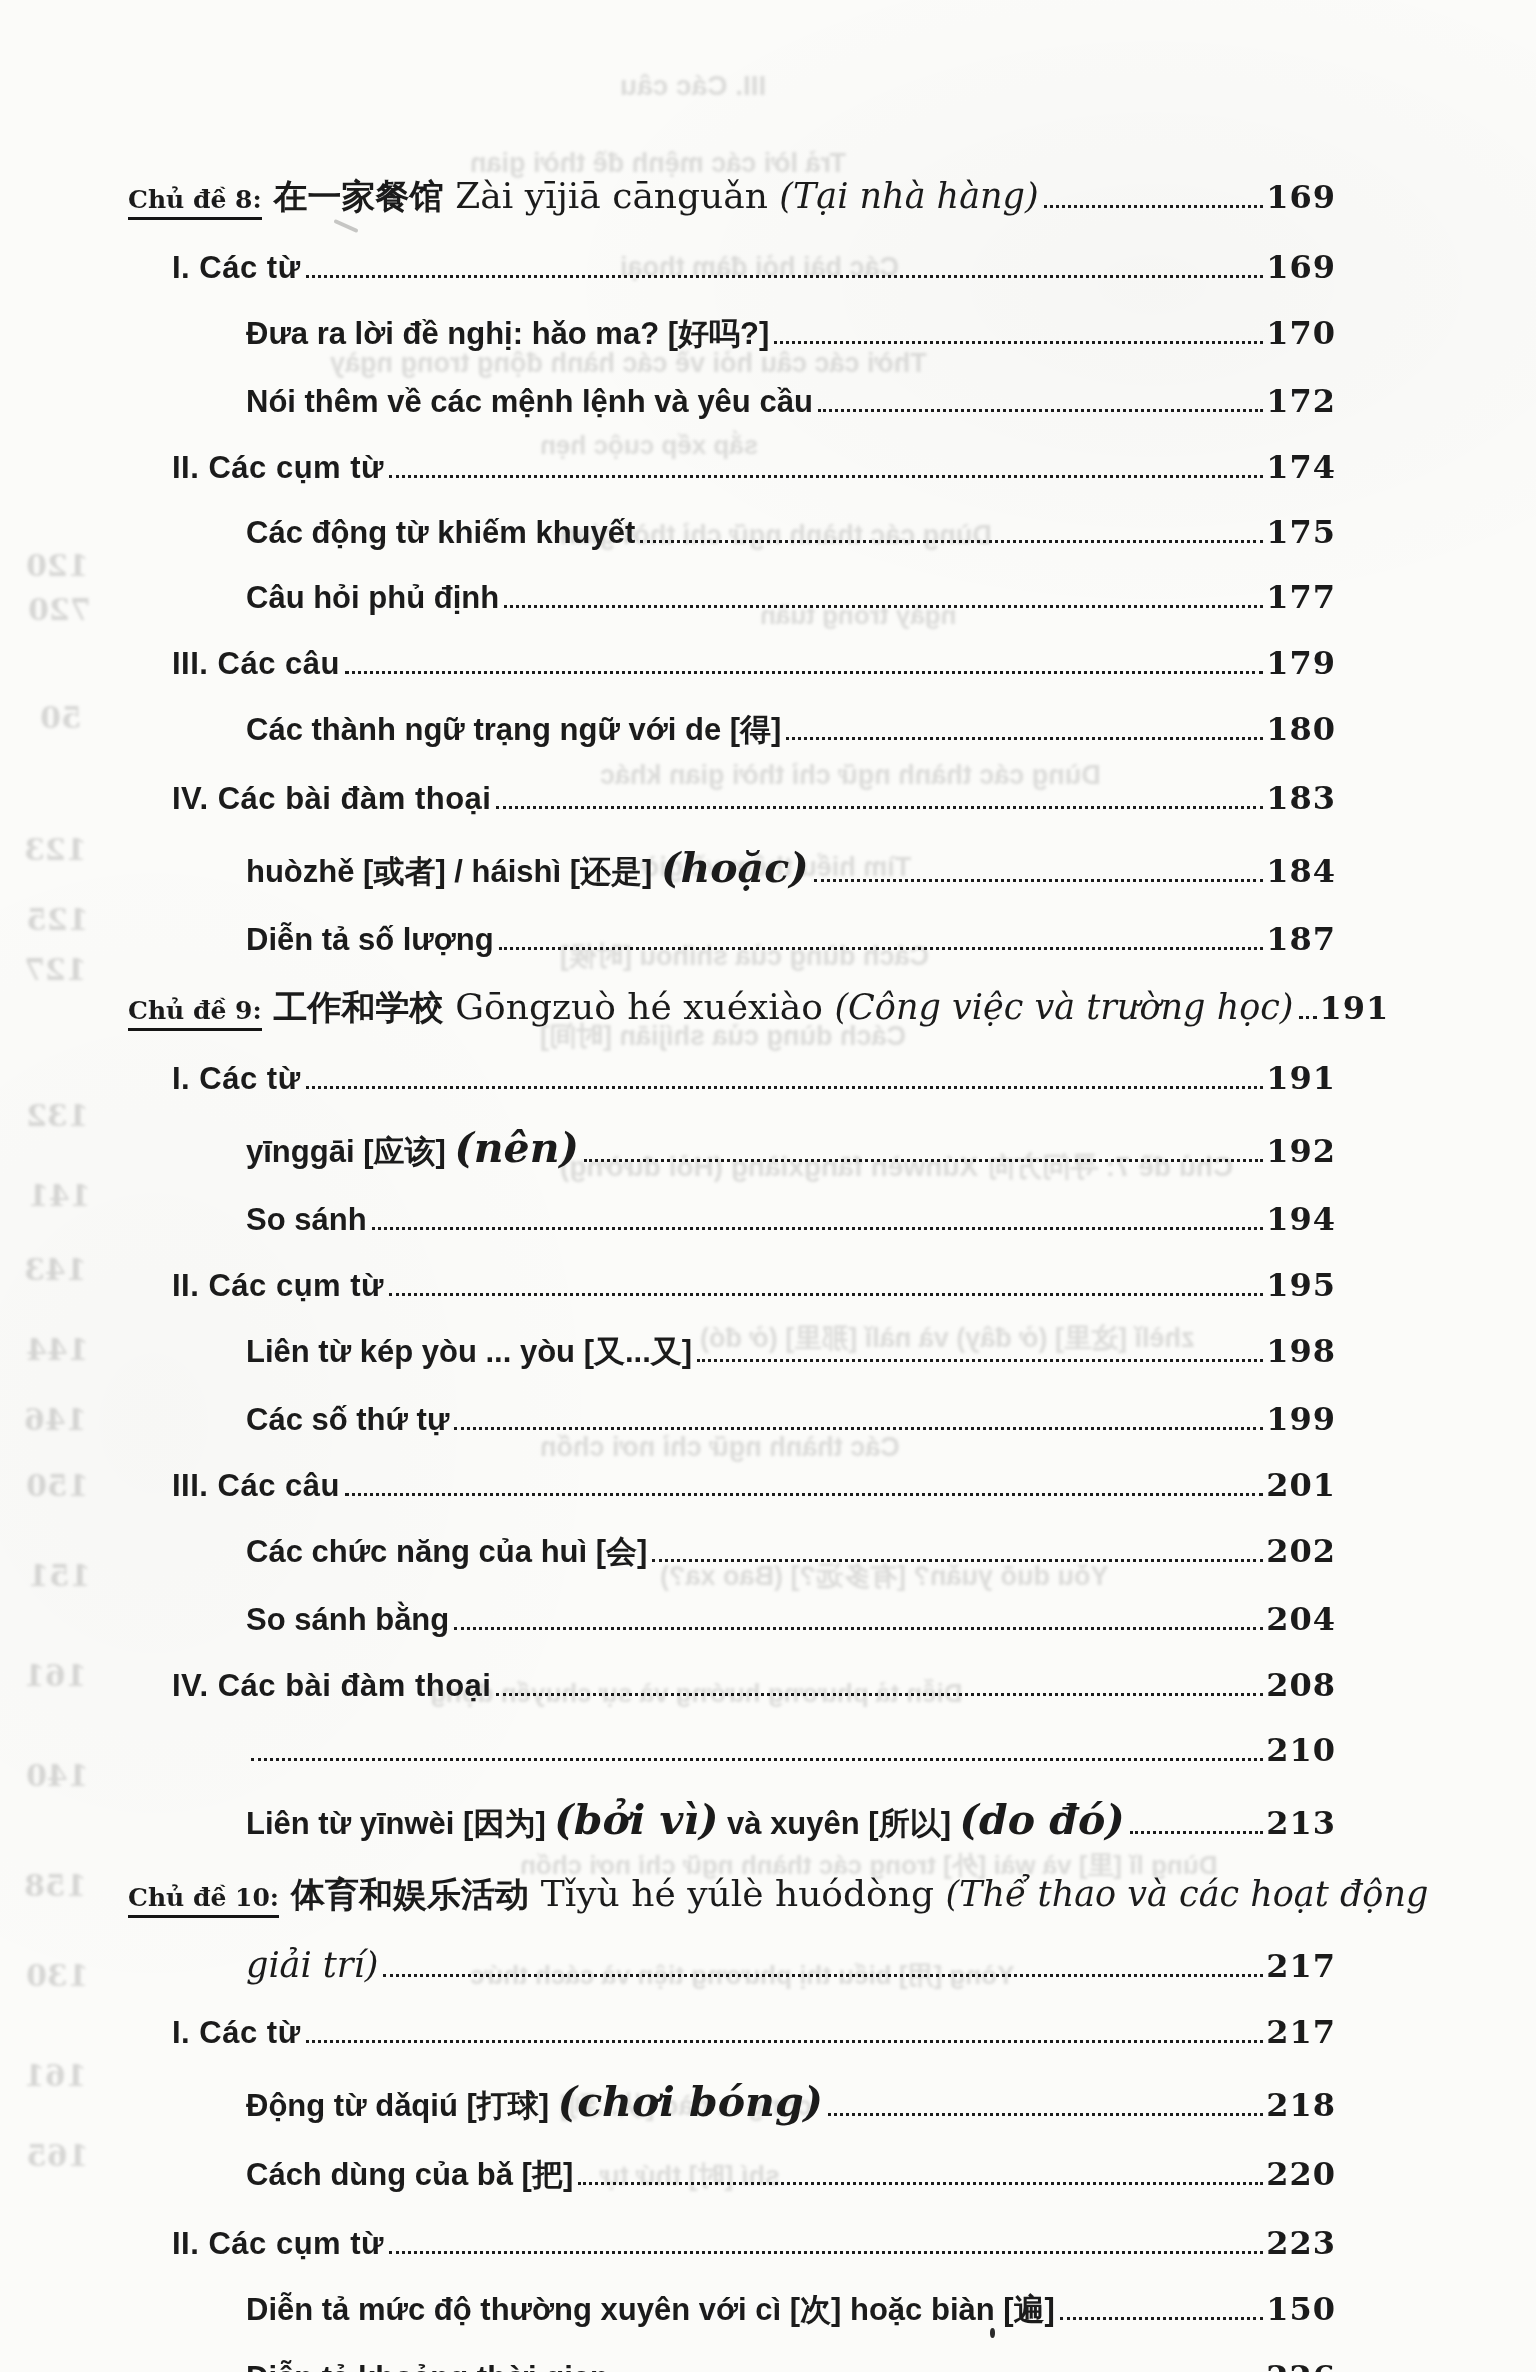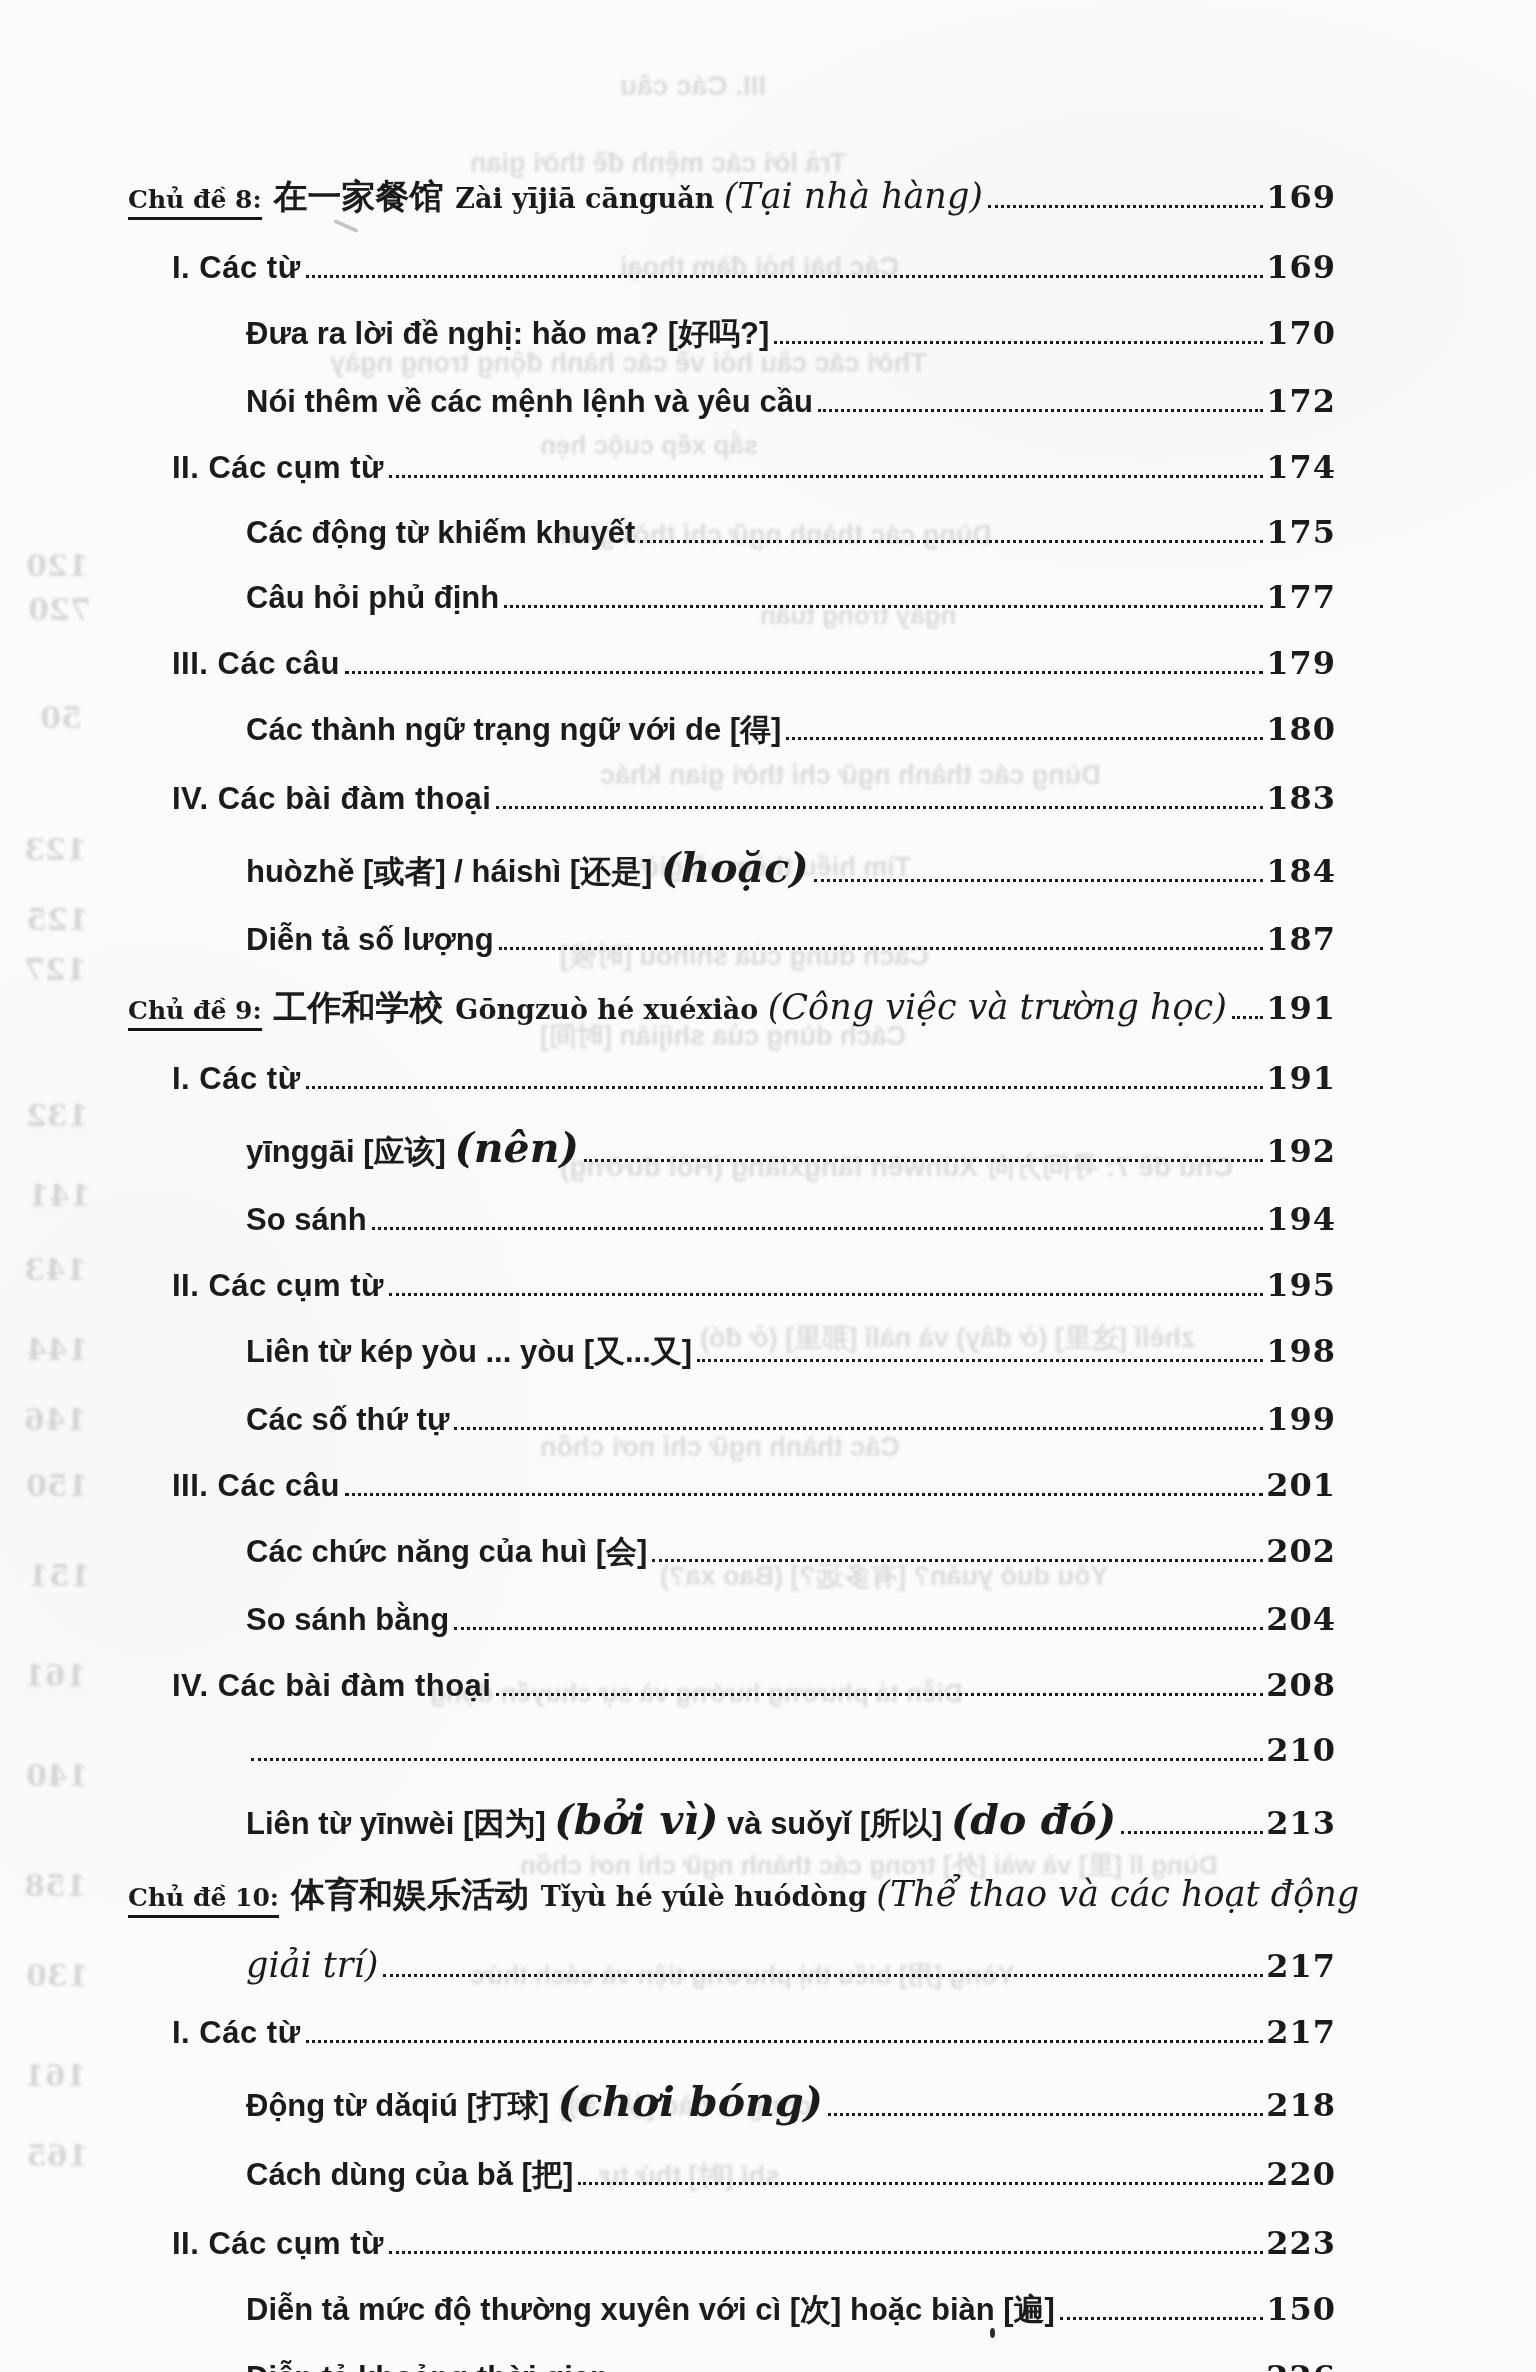--- a/index.html
+++ b/index.html
@@ -55,21 +55,21 @@
   }
   
   .s-cu{
     font-family:"DejaVu Serif", serif;font-weight:700;font-size:25px;
     border-bottom:3px solid #151515;padding-bottom:3px;
   }
   .s-ch{
     font-family:"DejaVu Sans", sans-serif;font-weight:700;font-size:34px;
   }
   .s-cp{
-    font-family:"DejaVu Serif", serif;font-weight:700;font-size:27px;
+    font-family:"DejaVu Serif", serif;font-weight:400;font-size:36px;
   }
   .s-ci{
     font-family:"DejaVu Serif", serif;font-style:italic;font-weight:500;font-size:35px;
   }
   .k-l1 .txt{
     font-family:"DejaVu Sans", sans-serif;font-weight:700;font-size:33px;letter-spacing:.5px;
   }
   .s-t{
     font-family:"Liberation Sans", sans-serif;font-weight:700;font-size:31px;
   }
@@ -239,21 +239,21 @@
     <div class="row k-l1">
       <span class="txt"><span class="s-t">IV. Các bài đàm thoại</span></span>
       <span class="lead"></span>
       <span class="pg">208</span>
     </div>
     <div class="row k-l2">
       <span class="lead"></span>
       <span class="pg">210</span>
     </div>
     <div class="row k-l2">
-      <span class="txt"><span class="s-t">Liên từ yīnwèi [因为] </span><span class="s-i">(bởi vì)</span><span class="s-t"> và suǒyǐ [所以] </span><span class="s-i">(do đó) </span></span>
+      <span class="txt"><span class="s-t">Liên từ yīnwèi [因为] </span><span class="s-i">(bởi vì)</span><span class="s-t"> và xuyên [所以] </span><span class="s-i">(do đó) </span></span>
       <span class="lead"></span>
       <span class="pg">213</span>
     </div>
     <div class="row k-ch">
       <span class="txt"><span class="s-cu">Chủ đề 10:</span><span class="s-ch"> 体育和娱乐活动 </span><span class="s-cp">Tǐyù hé yúlè huódòng </span><span class="s-ci">(Thể thao và các hoạt động</span></span>
     </div>
     <div class="row k-wrap">
       <span class="txt"><span class="s-ci">giải trí) </span></span>
       <span class="lead"></span>
       <span class="pg">217</span>

